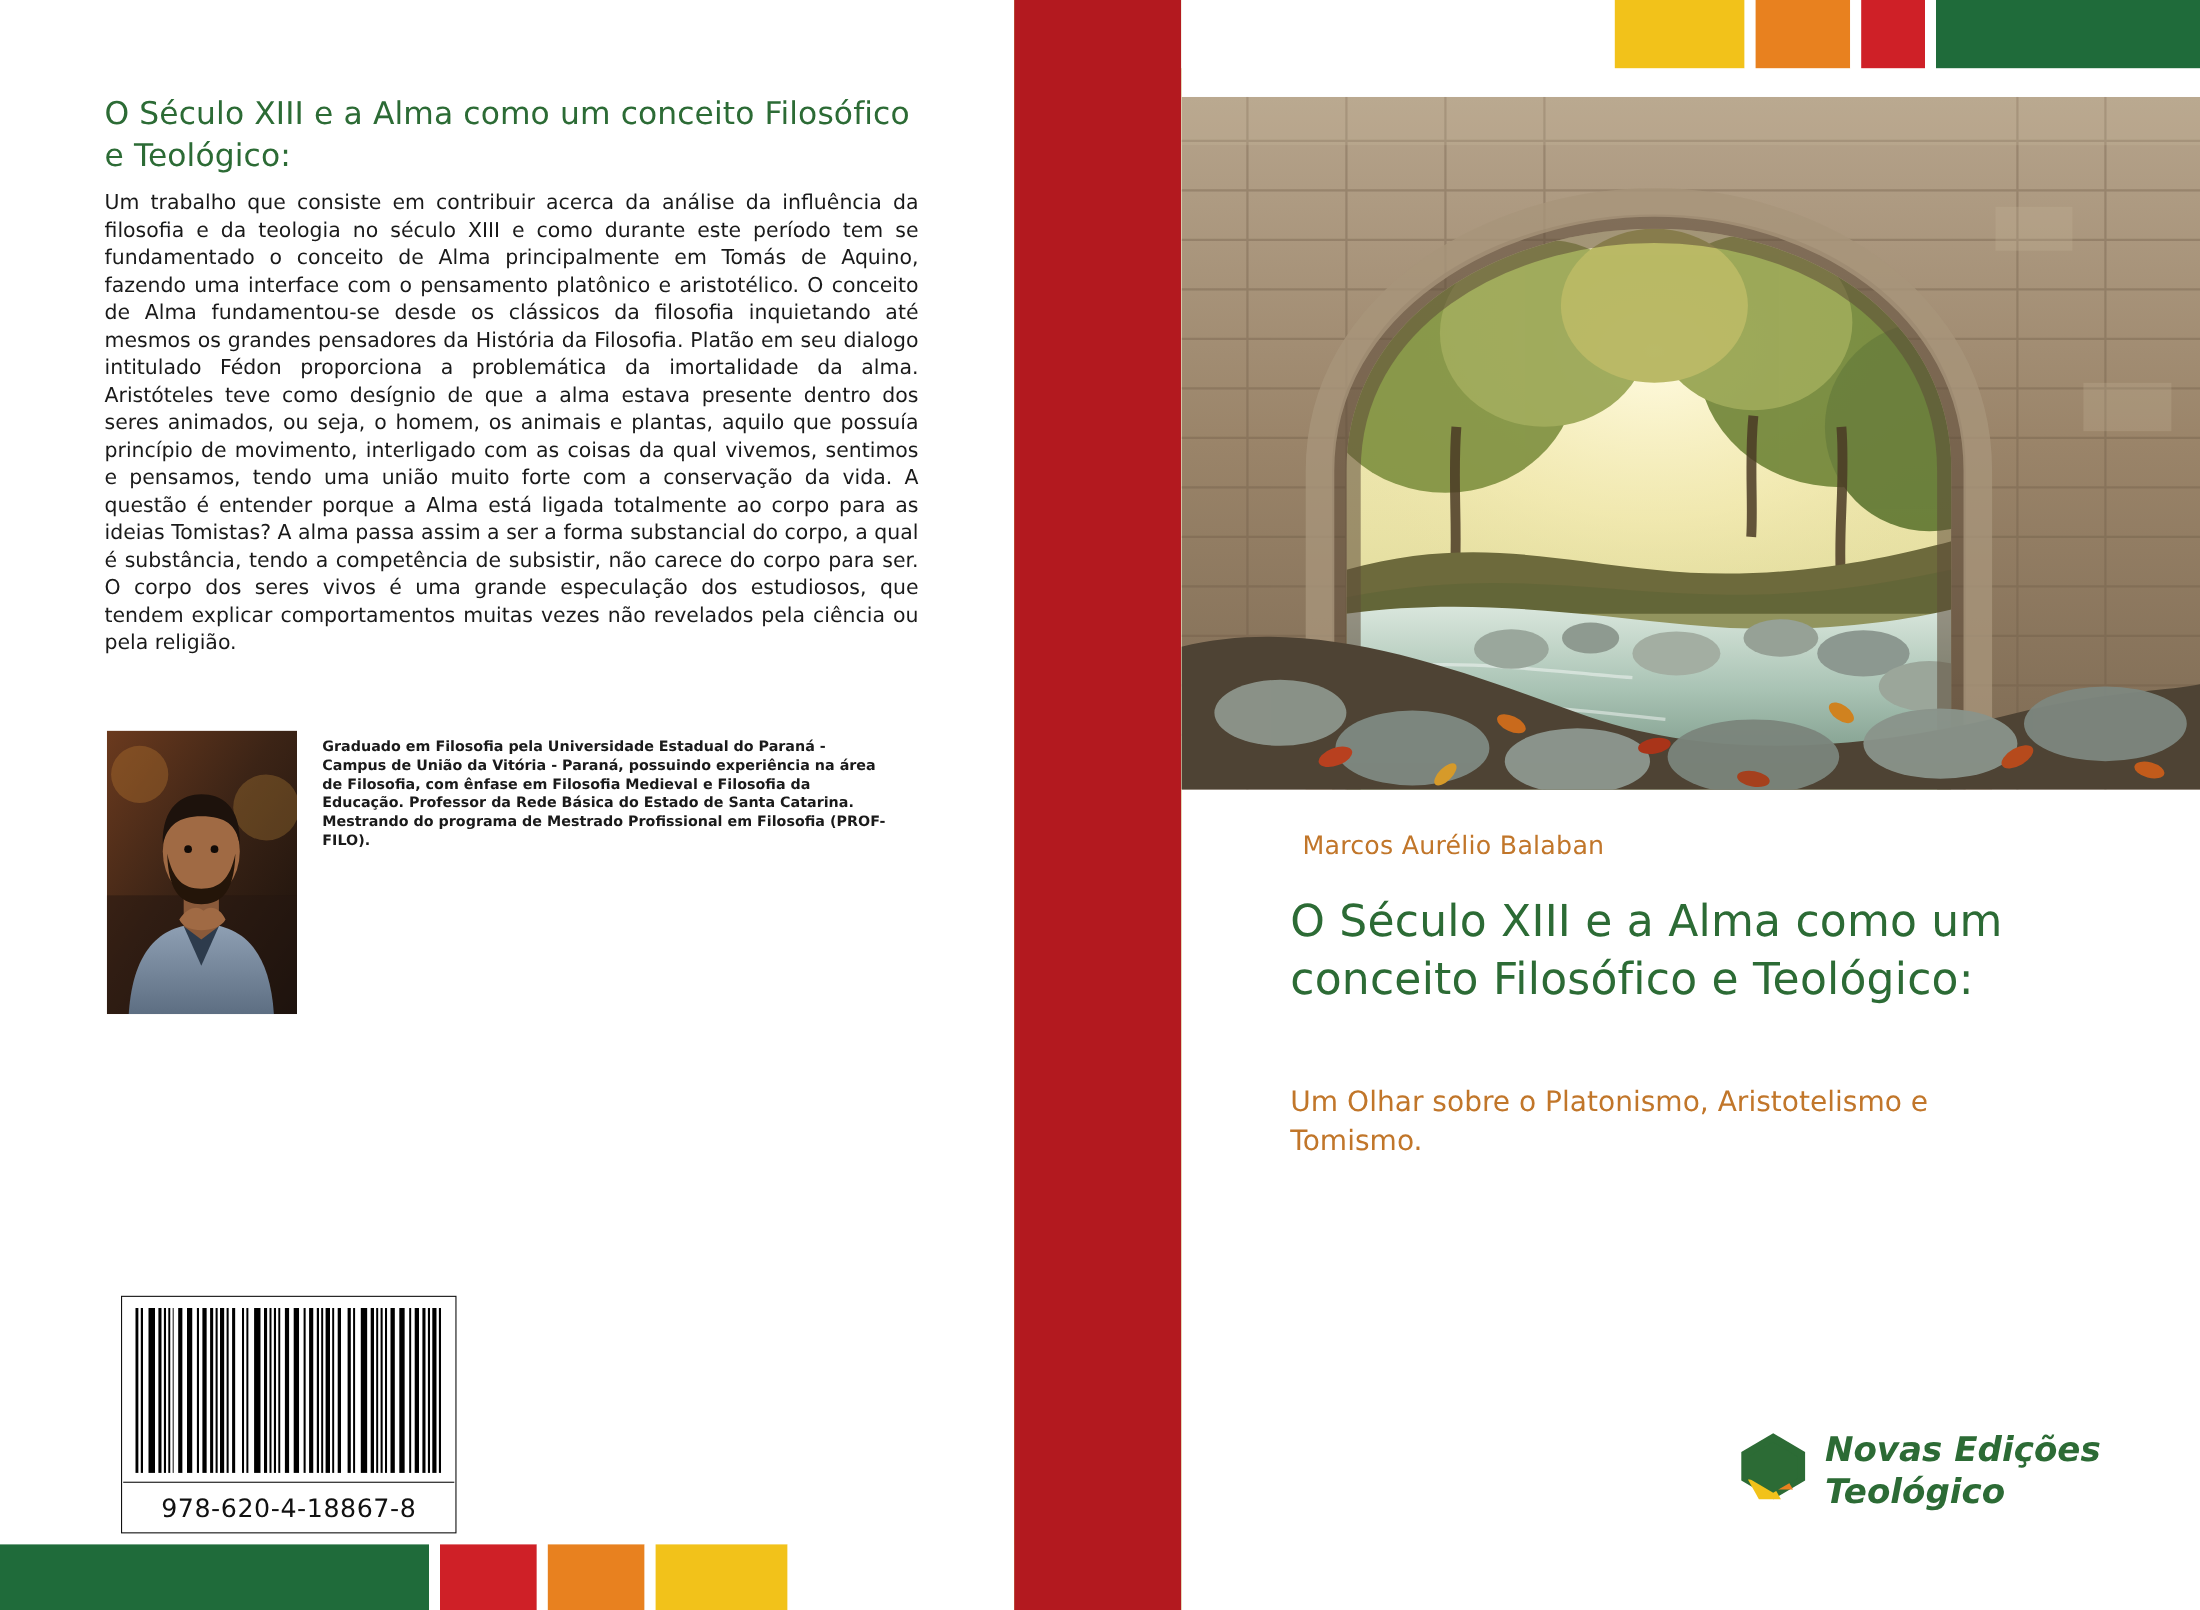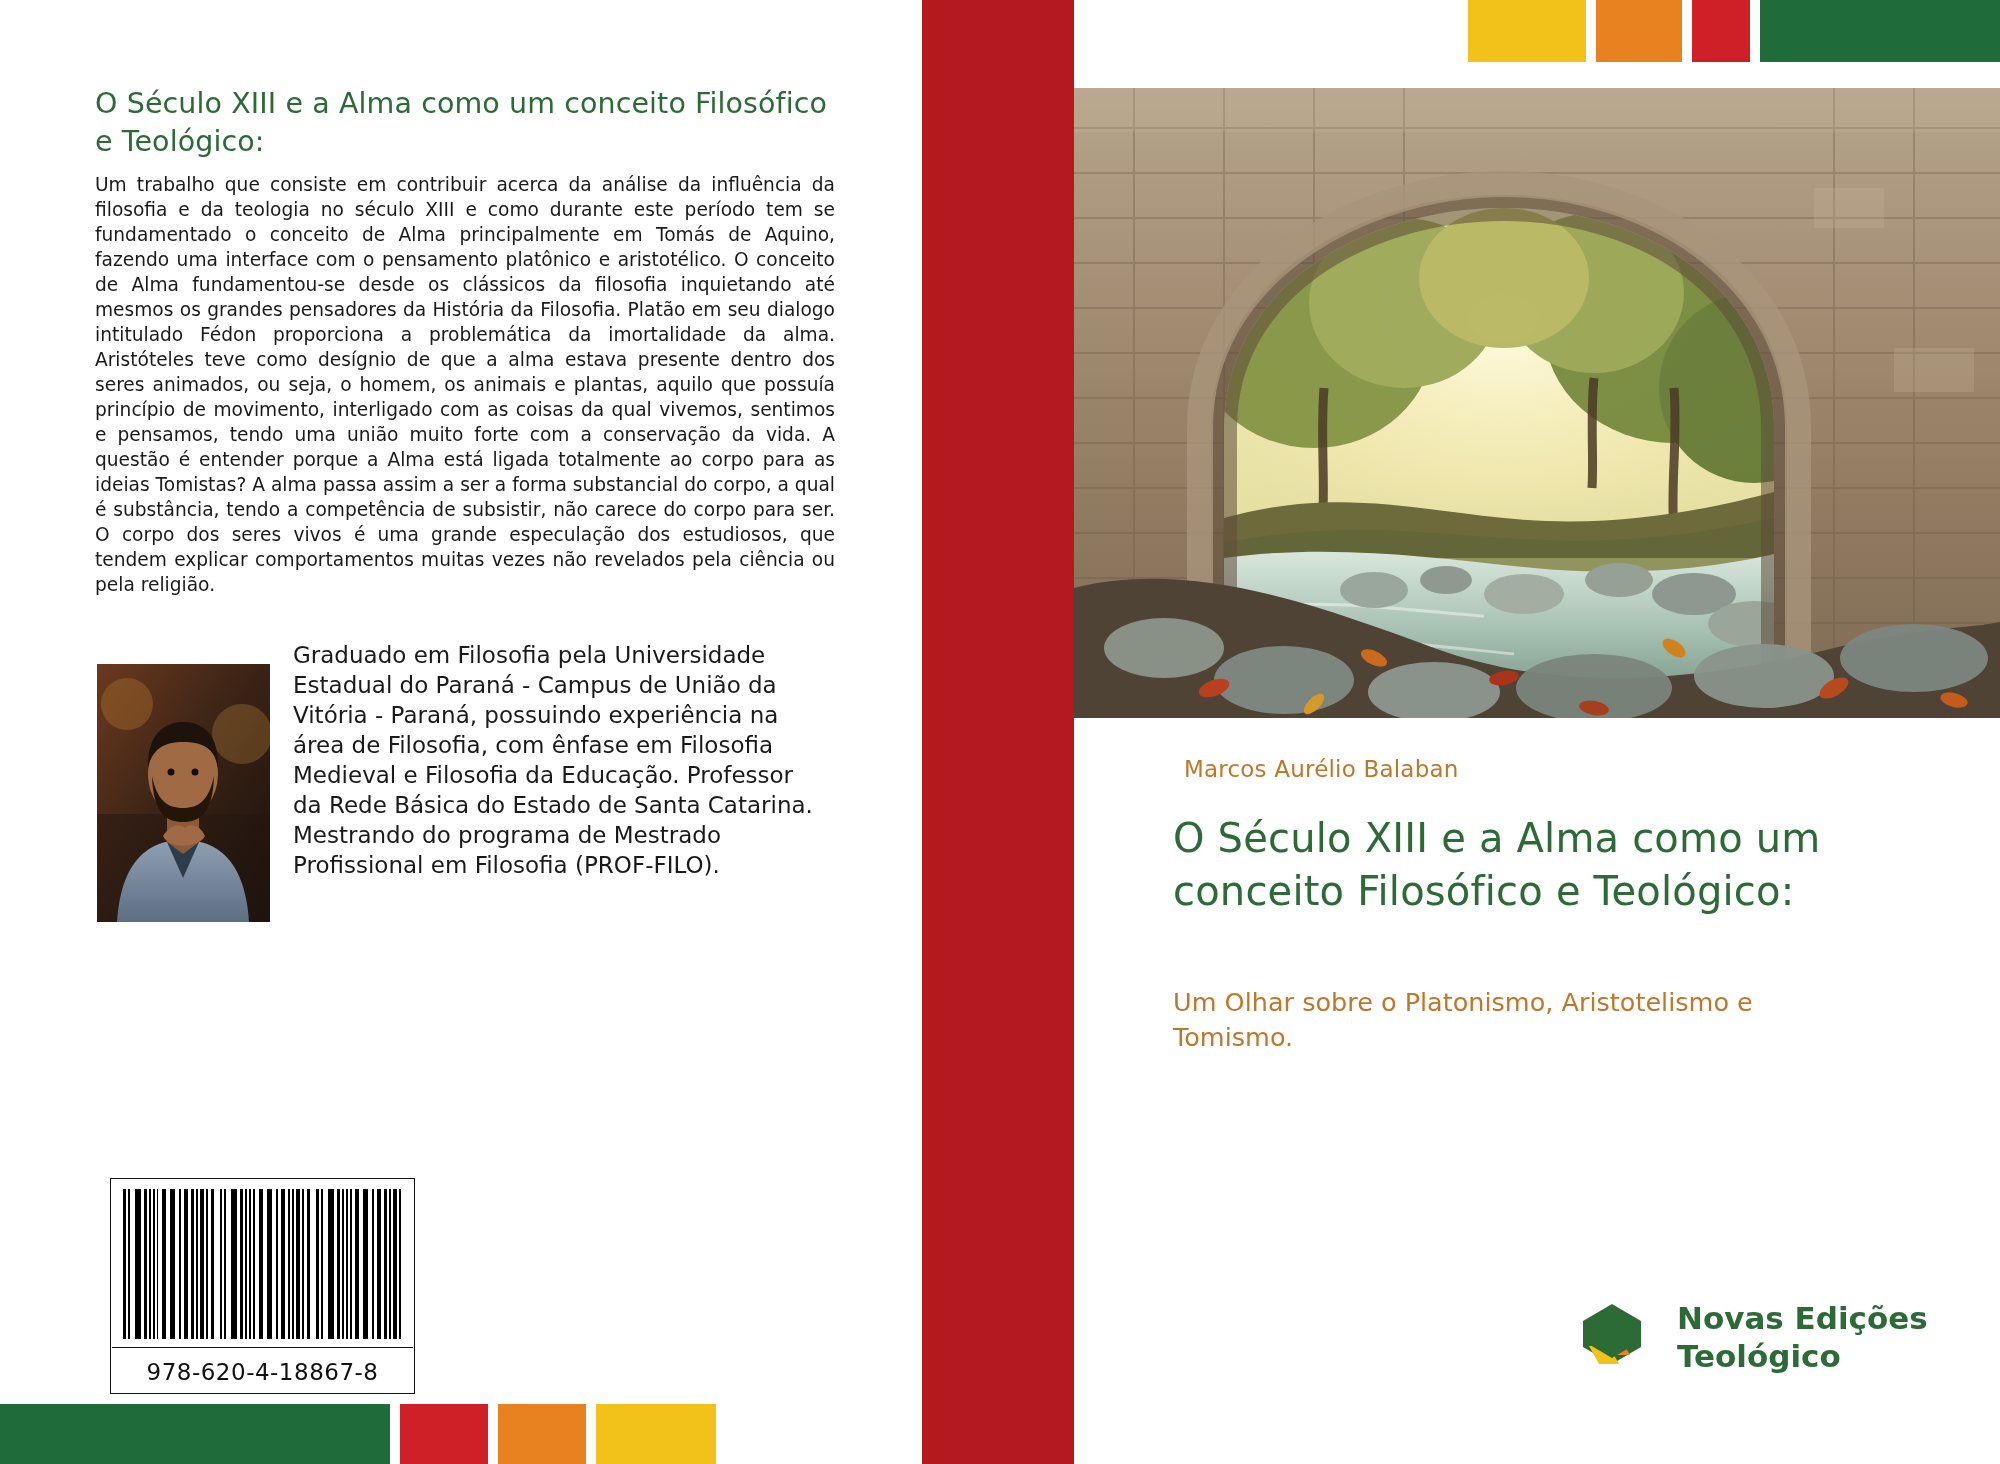--- a/index.html
+++ b/index.html
@@ -56,25 +56,26 @@
     top: 664px;
     width: 173px;
     height: 258px;
     overflow: hidden;
     border: 0;
   }
   .author-photo svg { display: block; }
   .author-bio {
     position: absolute;
     left: 293px;
-    top: 640px;
+    top: 672px;
     width: 520px;
-    font-size: 23px;
+    font-size: 13px;
     line-height: 1.305;
     color: #1a1a1a;
+    font-weight: bold;
   }
 
   
   .barcode-box {
     position: absolute;
     left: 110px;
     top: 1178px;
     width: 305px;
     height: 216px;
     background: #ffffff;
@@ -193,22 +194,23 @@
     font-size: 25.5px;
     line-height: 1.39;
     color: #c1762a;
   }
 
   .publisher {
     position: absolute;
     left: 1575px;
     top: 1300px;
     display: flex;
-    align-items: flex-end;
-    gap: 28px;
+    align-items: center;
+    gap: 10px;
+    font-style: italic;
   }
   .publisher-logo { width: 74px; height: 74px; position: relative; }
   .publisher-name {
     font-size: 31px;
     line-height: 1.22;
     color: #2c6b35;
     font-weight: bold;
     font-family: "DejaVu Sans", sans-serif;
   }
   .publisher-name span { display: block; }

